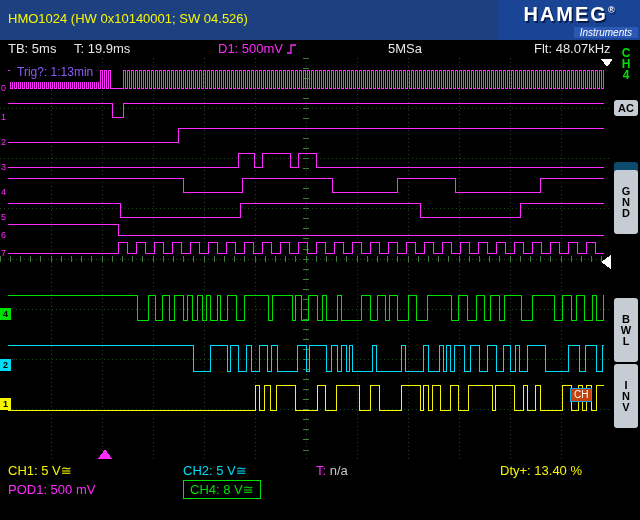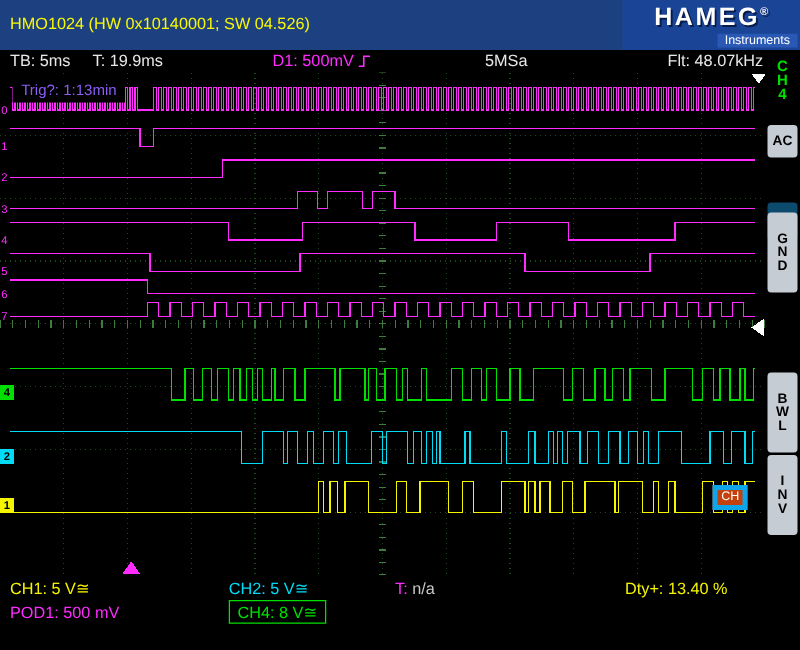--- a/index.html
+++ b/index.html
@@ -7,36 +7,36 @@
   body{font-family:"Liberation Sans",sans-serif;}
   .screen{position:relative;width:640px;height:520px;background:#000;overflow:hidden;}
 
   
   .header{position:absolute;left:0;top:0;width:640px;height:40px;background:#1d4080;}
   .device-info{position:absolute;left:8px;top:11px;color:#f8f800;font-size:13px;white-space:nowrap;}
   .header-center{position:absolute;left:290px;top:4px;width:180px;text-align:center;color:#fff;font-size:12px;line-height:15px;}
   .logo{position:absolute;right:0;top:0;width:142px;height:40px;background:#1a4496;}
   .logo-brand{text-align:center;margin-top:3px;font-size:20px;font-weight:bold;letter-spacing:2px;color:#fff;text-shadow:1.5px 1.5px 0 #081c4a;}
   .logo-brand .reg{font-size:9px;vertical-align:super;letter-spacing:0;}
-  .logo-sub{position:absolute;right:2px;bottom:2px;background:#2a59b5;color:#fff;font-size:10px;text-align:center;padding:0 6px;}
+  .logo-sub{position:absolute;right:2px;bottom:2px;background:#2a59b5;color:#fff;font-style:italic;font-size:10px;text-align:center;padding:0 6px;}
 
   
   .infobar{position:absolute;left:0;top:40px;width:612px;height:18px;background:#000;font-size:13px;}
   .infobar .item{position:absolute;top:1px;white-space:nowrap;}
   .ib-tb{left:8px;color:#e8e8e8;}
   .ib-t{left:74px;color:#e8e8e8;}
   .ib-d1{left:218px;color:#ff2bff;display:inline-flex;align-items:center;gap:3px;}
   .ib-sa{left:388px;color:#e8e8e8;}
   .ib-flt{left:534px;color:#e8e8e8;}
 
   
   .scope{position:absolute;left:0;top:58px;width:612px;height:402px;background:#000;}
   .scope svg{position:absolute;left:0;top:0;display:block;}
   .trig-label{position:absolute;left:10px;top:4px;background:#000;color:#8b5cf6;font-size:12px;padding:3px 7px;white-space:nowrap;}
-  .ch-overlay{position:absolute;left:570px;top:330px;border:4px solid #0ea5e9;color:#fff;font-size:10px;line-height:12px;padding:0 3px;background:#c2410c;}
+  .ch-overlay{position:absolute;left:570px;top:330px;border:1px solid #0ea5e9;color:#fff;font-size:10px;line-height:12px;padding:0 3px;background:#c2410c;}
 
   
   .sidebar{position:absolute;left:612px;top:40px;width:28px;height:420px;background:#000;}
   .sk-title{position:absolute;left:2px;top:8px;width:24px;color:#00e000;font-weight:bold;font-size:12px;line-height:13px;}
   .sk{position:absolute;left:2px;width:24px;display:flex;align-items:center;justify-content:center;background:#c6ccd4;color:#000;font-size:11px;font-weight:bold;border:none;border-radius:3px;font-family:inherit;cursor:pointer;}
   .sk.sel{background:#0c4a6e;color:#fff;margin-top:28px;}
   .vert{white-space:pre;text-align:center;line-height:11px;}
 
   
   .statusbar{position:absolute;left:0;top:460px;width:640px;height:60px;background:#000;font-size:13px;}
@@ -228,21 +228,21 @@
         <polygon points="601,1 613,1 607,9" fill="#ffffff"></polygon>
       </svg>
     <div class="trig-label">Trig?: 1:13min</div>
     <div class="ch-overlay">CH</div>
   </div>
 
   <div class="sidebar">
     <div class="sk-title vert">C
 H
 4</div>
-    <button class="sk" style="top:60px;height:26px;">AC</button>
+    <button class="sk" style="top:60px;height:16px;">AC</button>
     <button class="sk sel" style="top:94px;height:30px;">DC</button>
     <button class="sk vert" style="top:130px;height:64px;">G
 N
 D</button>
     <button class="sk vert" style="top:258px;height:64px;">B
 W
 L</button>
     <button class="sk vert" style="top:324px;height:64px;">I
 N
 V</button>

